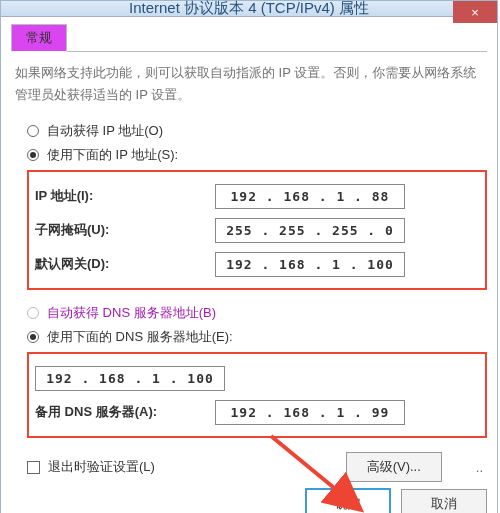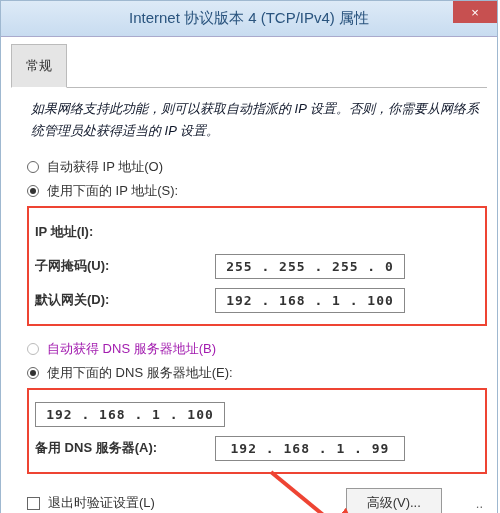--- a/index.html
+++ b/index.html
@@ -7,21 +7,21 @@
     margin: 0;
     font-family: "Microsoft YaHei", "SimSun", Tahoma, sans-serif;
     font-size: 13px;
     background: #fff;
     color: #333;
     width: 500px;
   }
   .window { border: 1px solid #9fb8d0; width: 498px; }
   .titlebar {
     background: linear-gradient(#ddeaf7, #c8dcf0);
-    height: 36px;
+    height: 16px;
     display: flex;
     align-items: center;
     border-bottom: 1px solid #aac;
     position: relative;
   }
   .titlebar .title {
     flex: 1;
     text-align: center;
     color: #2a547e;
     font-size: 15px;
@@ -38,33 +38,32 @@
   .client {
     padding: 6px 10px 10px 10px;
     background: #fff;
   }
   .tabstrip {
     border-bottom: 1px solid #bbb;
     margin-bottom: 10px;
   }
   .tab {
     display: inline-block;
-    padding: 12px 14px;
+    padding: 4px 14px;
     border: 1px solid #bbb;
     border-bottom: 1px solid #fff;
-    background: #e5e5e5;
+    background: #d946ef;
     position: relative;
     top: 1px;
     font-size: 13px;
   }
   .desc {
-    margin: 6px 4px 16px 20px;
+    margin: 6px 4px 16px 4px;
     line-height: 1.7;
-    color: #0f172a;
-    font-style: italic;
+    color: #737373;
   }
   .group {
     margin-left: 16px;
     margin-bottom: 14px;
   }
   .radio-row {
     display: flex; align-items: center;
     margin: 6px 0;
   }
   .radio {
@@ -161,20 +160,21 @@
         <span class="radio-label">自动获得 IP 地址(O)</span>
       </div>
       <div class="radio-row">
         <span class="radio checked"></span>
         <span class="radio-label">使用下面的 IP 地址(S):</span>
       </div>
 
       <div class="highlight-box">
         <div class="field-row">
           <span class="field-label">IP 地址(I):</span>
+          <div class="ip-input">192 . 168 .  1  .  88</div>
         </div>
         <div class="field-row">
           <span class="field-label">子网掩码(U):</span>
           <div class="ip-input">255 . 255 . 255 .  0</div>
         </div>
         <div class="field-row">
           <span class="field-label">默认网关(D):</span>
           <div class="ip-input">192 . 168 .  1  . 100</div>
         </div>
       </div>

